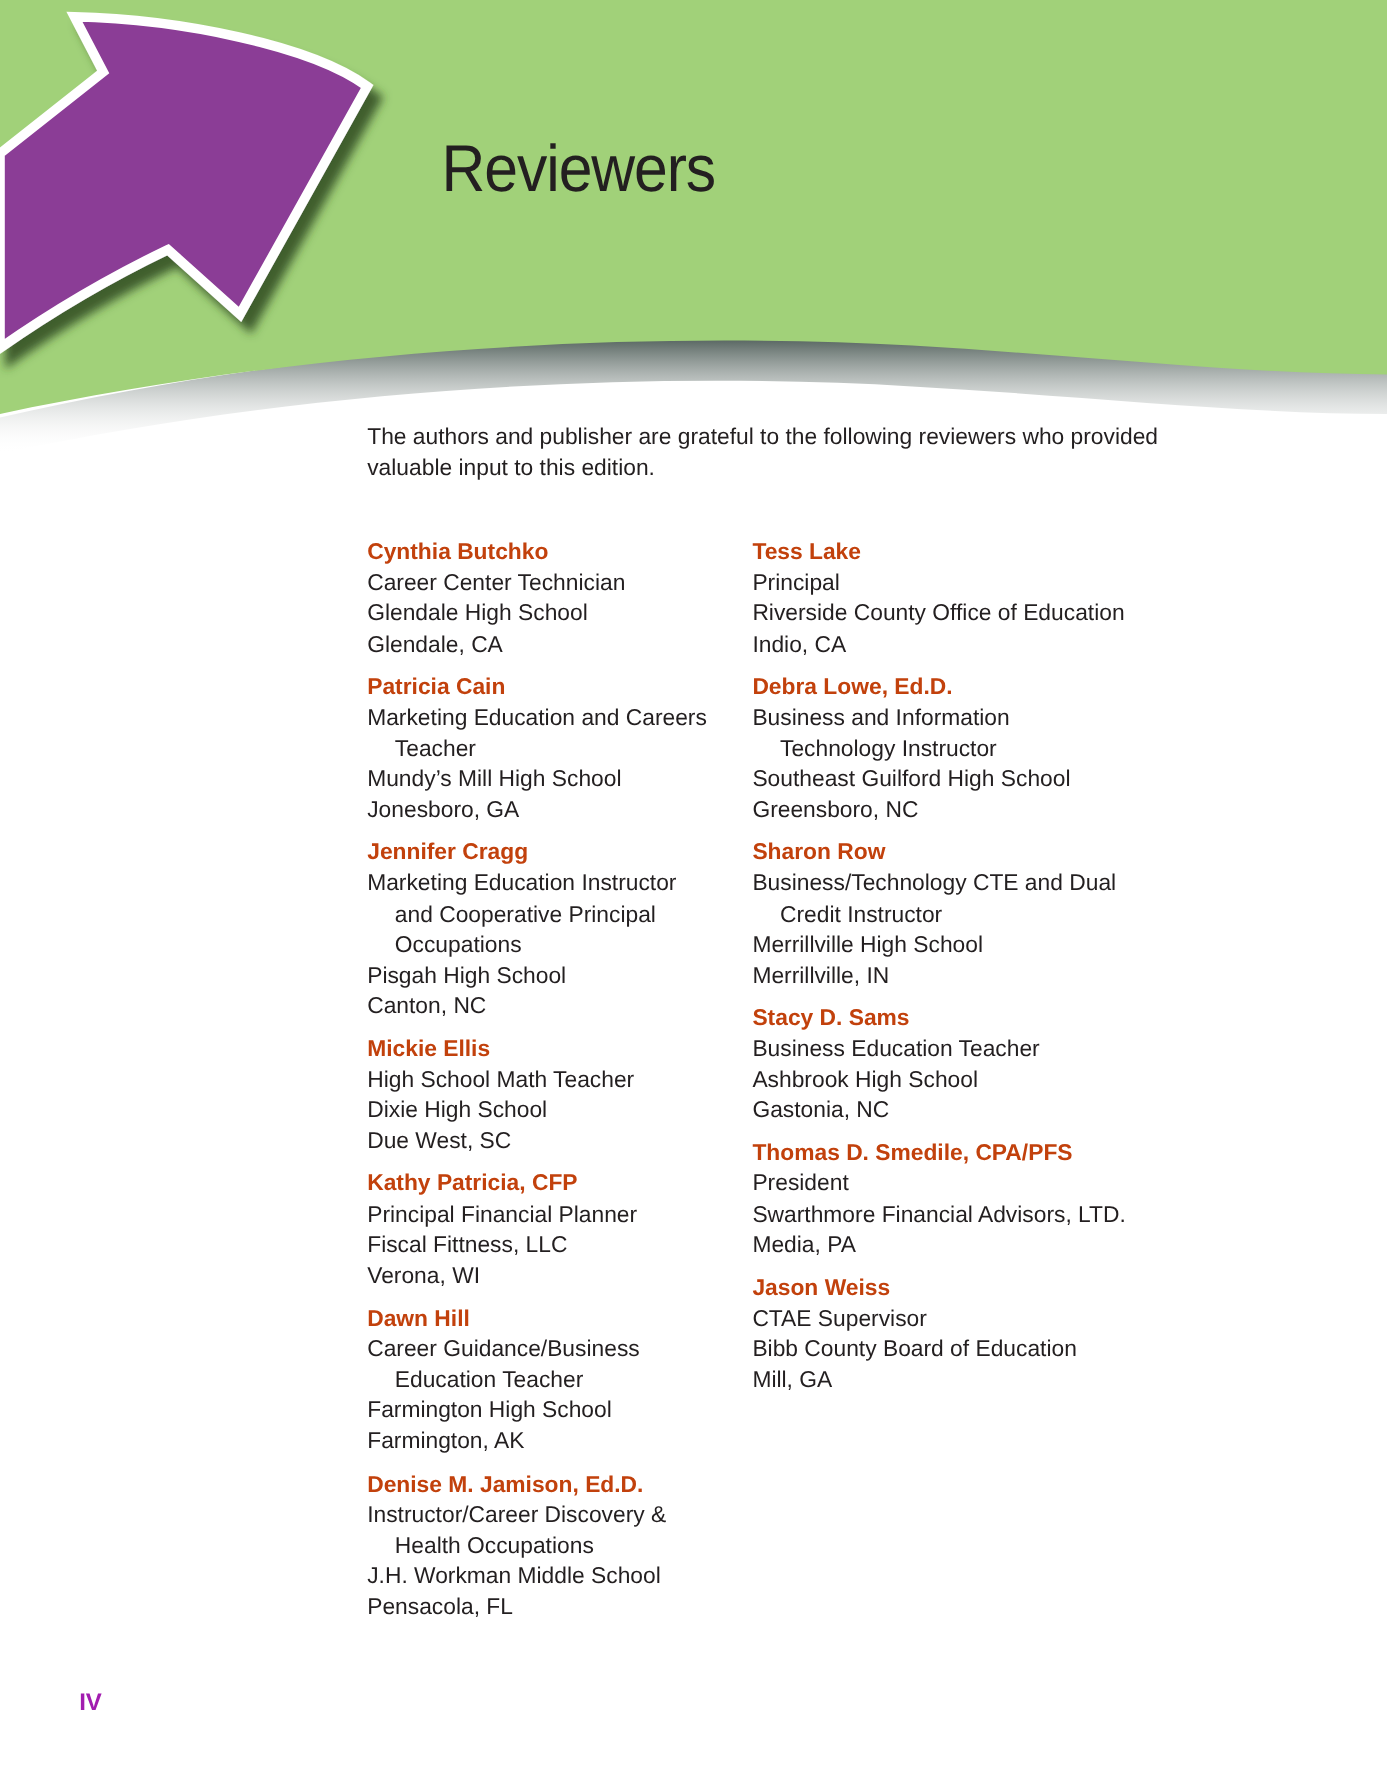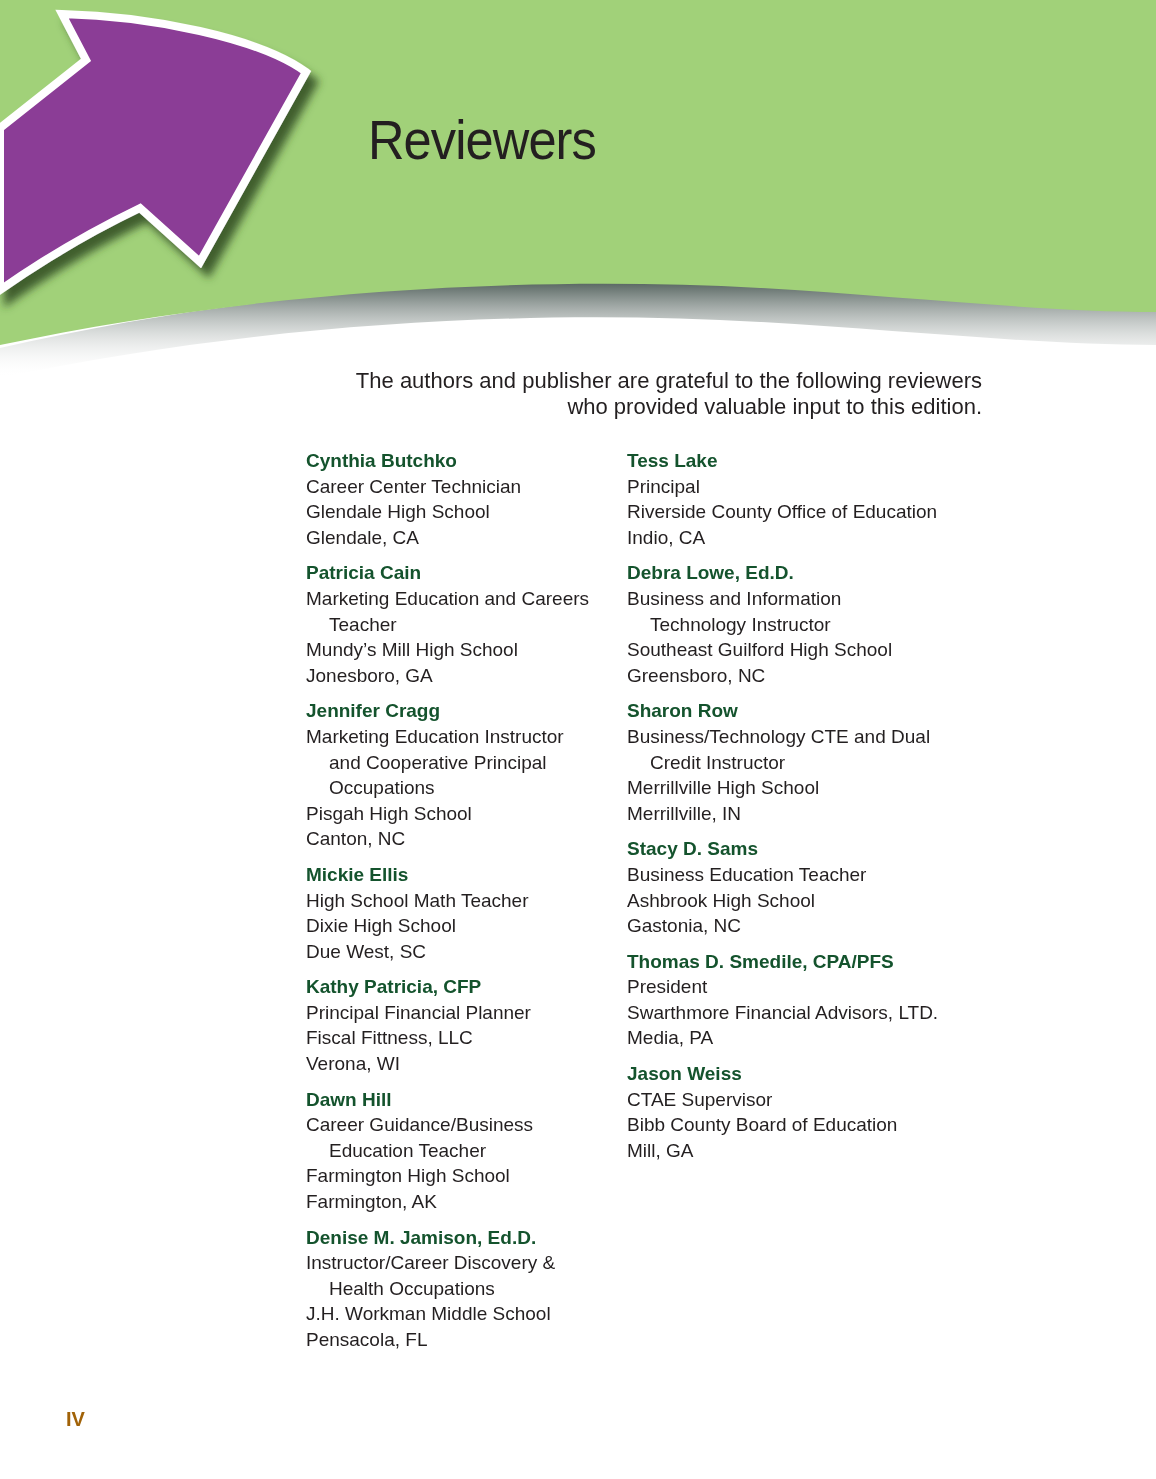--- a/index.html
+++ b/index.html
@@ -12,37 +12,37 @@
   .header-art { position:absolute; left:0; top:0; width:1156px; height:380px; }
   .page-title {
     position:absolute; left:368px; top:108px;
     font-family:"Liberation Sans", sans-serif;
     font-size:55px; font-weight:normal; color:#231f20;
     letter-spacing:-1px; transform:scaleX(0.92); transform-origin:left top;
     margin:0;
   }
   .intro {
     position:absolute; left:306px; top:352px; width:660px;
-    font-size:22px; line-height:26px; margin:16px;text-align:right;
+    font-size:19px; line-height:26px; margin:0;
   }
   .col { position:absolute; top:448px; width:350px; }
   .col-left { left:306px; }
   .col-right { left:627px; width:380px; }
   .reviewer { margin:0 0 10px 0; }
   .reviewer .name {
-    display:block; color:#14532d; font-weight:bold;
+    display:block; color:#c2410c; font-weight:bold;
     font-size:19px; line-height:25.6px;
   }
   .reviewer .line {
     display:block; font-size:19px; line-height:25.6px; white-space:nowrap;
   }
   .reviewer .line.indent { padding-left:23px; }
   .page-number {
     position:absolute; left:66px; top:1408px;
-    font-size:20px; font-weight:bold; color:#a16207;
+    font-size:20px; font-weight:bold; color:#a21caf;
   }
 </style>
 </head>
 <body>
 
 <svg class="header-art" viewBox="0 0 1156 380" xmlns="http://www.w3.org/2000/svg">
   <defs>
     <linearGradient id="bottomShadow" x1="0" y1="0" x2="0" y2="1">
       <stop offset="0" stop-color="#4b5a55" stop-opacity="0.95"></stop>
       <stop offset="1" stop-color="#ffffff" stop-opacity="0"></stop>

